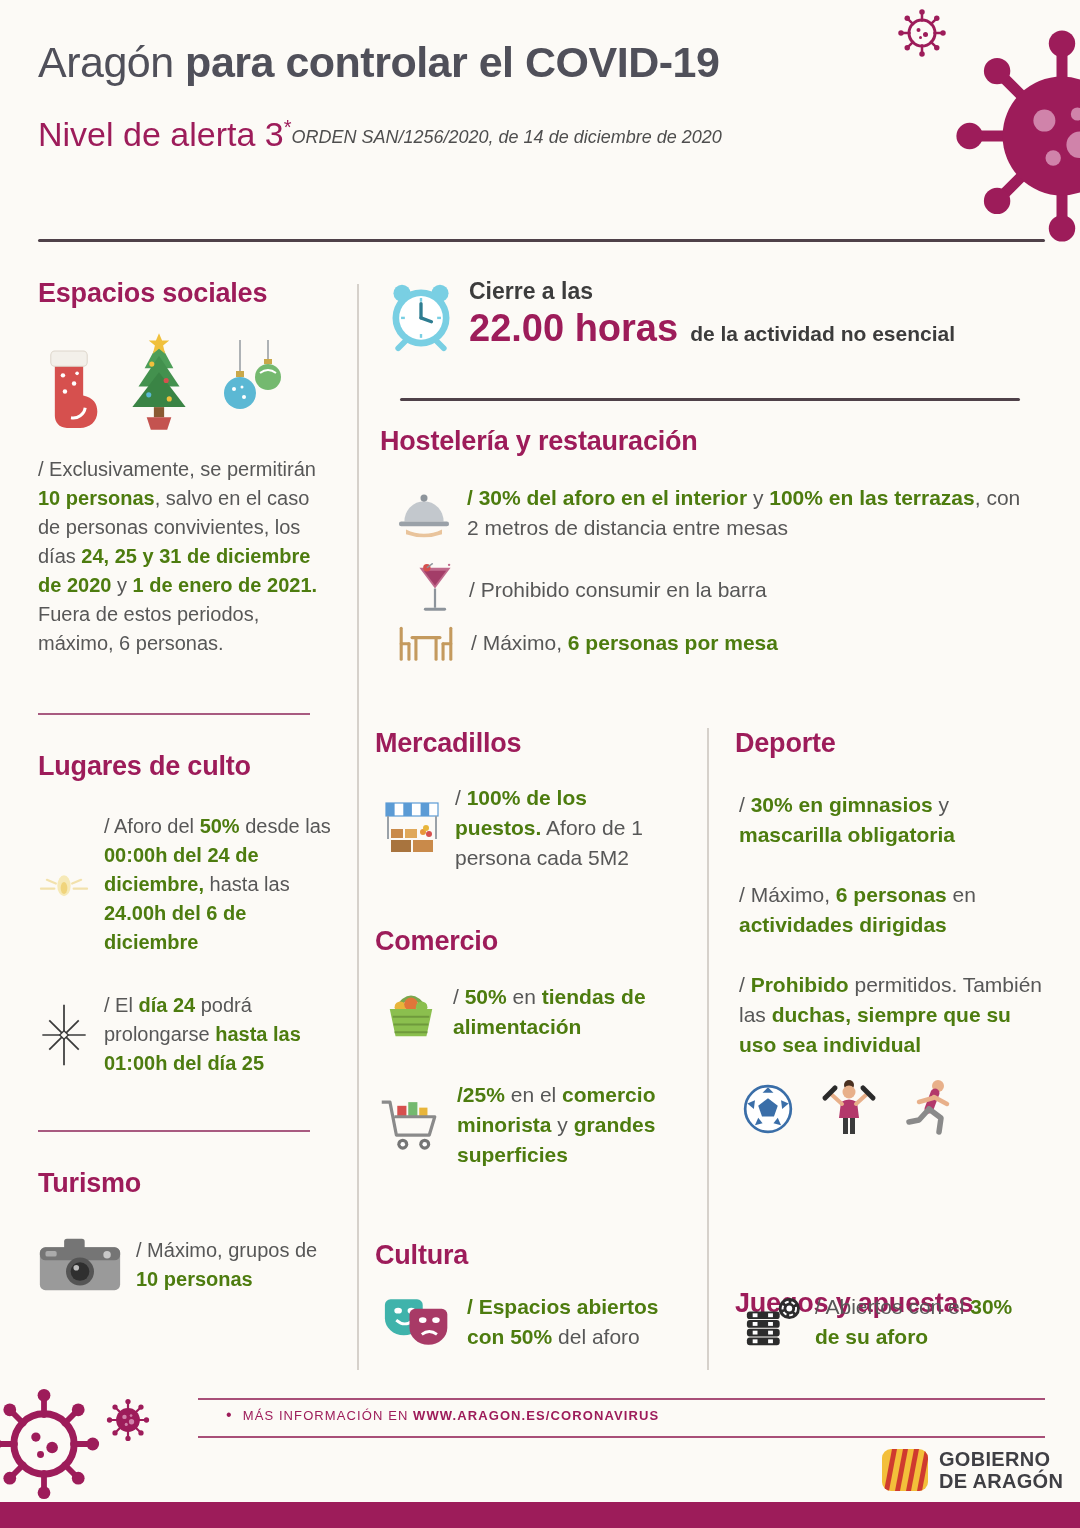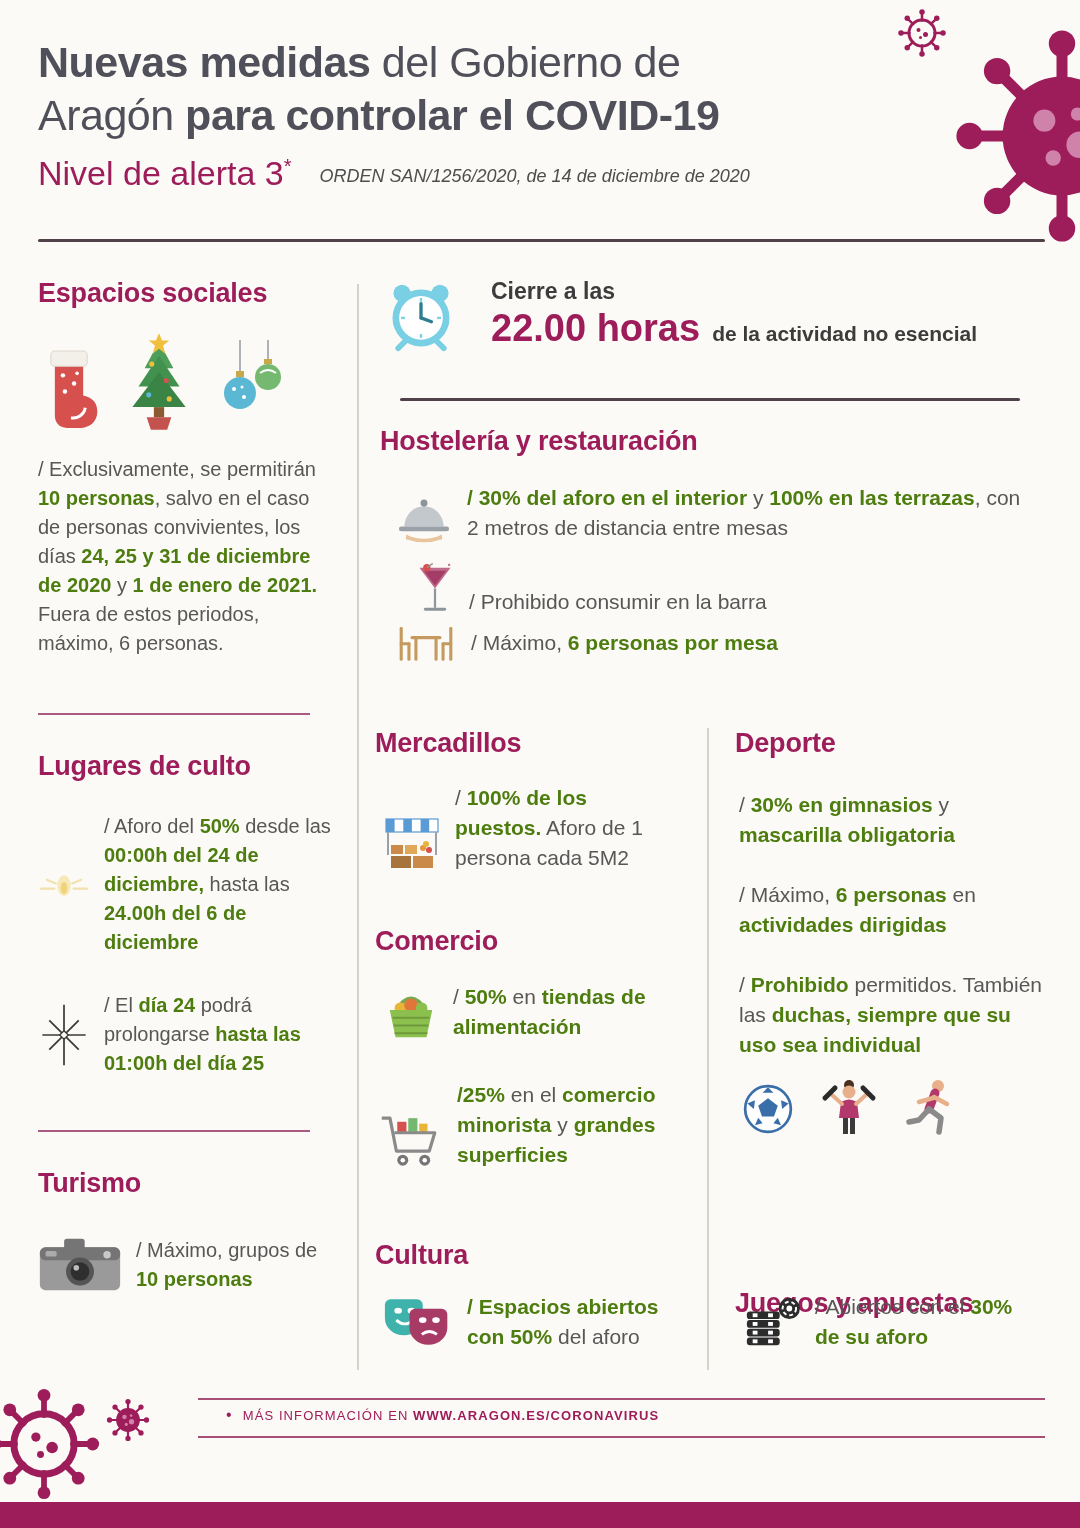--- a/index.html
+++ b/index.html
@@ -11,28 +11,28 @@
 .vdiv{position:absolute;width:2px;background:#d6d1cb}
 .hdiv{height:2px;background:#a85a80;width:272px}
 h2{font-size:27px;font-weight:700;color:#9d1c5a;letter-spacing:-0.2px}
 .para{font-size:20px;line-height:29px;color:#575757}
 .rpara{font-size:21px;line-height:30px;color:#575757}
 .b{font-weight:700;color:#4d7c0f}
 .a{color:#9d1c5a}
 .title{font-size:43px;line-height:53px;font-weight:400;color:#50505a;letter-spacing:-0.5px}
 .title .tl{display:block}
 .title .b{color:#50505a}
-.alert-row{display:flex;align-items:flex-end;gap:28px;margin-top:12px}
+.alert-row{display:flex;align-items:flex-end;margin-top:26px}
 .alert-level{font-size:34px;color:#9d1c5a}
 .alert-level sup{font-size:20px}
 .order-ref{font-size:18px;font-style:italic;color:#4e4e4e;padding-bottom:6px}
-.icon-item{display:flex;align-items:flex-end;gap:14px}
+.icon-item{display:flex;align-items:center;gap:14px}
 .icon-item.center{align-items:center}
 .icon-box{flex:0 0 auto}
-.closure{display:flex;gap:32px;align-items:flex-start}
+.closure{display:flex;gap:10px;align-items:flex-start}
 .closure-prefix{font-size:23px;font-weight:700;color:#3c3c3c}
 .closure-main{display:flex;align-items:baseline;gap:12px;margin-top:2px}
 .closure-time{font-size:38px;font-weight:700;color:#9d1c5a}
 .closure-suffix{font-size:21px;font-weight:700;color:#3c3c3c}
 .xmas-row{display:flex;gap:18px;align-items:flex-end;margin-top:20px;height:102px}
 .sports-row{display:flex;gap:26px;align-items:center}
 .finfo{display:flex;gap:10px;align-items:center;font-size:13px;letter-spacing:1.1px;color:#9d1c5a}
 .finfo .b{color:#9d1c5a}
 .finfo-line{position:absolute;height:2px;background:#a84f78}
 .fbullet{font-size:16px}
@@ -109,21 +109,20 @@
 
   <svg class="virus" style="left:952px;top:26px;width:220px;height:220px" viewBox="0 0 100 100">
       <use href="#virus-filled"></use>
     </svg>
   <svg class="virus" style="left:897px;top:8px;width:50px;height:50px" viewBox="0 0 100 100">
       <use href="#virus-outline"></use>
     </svg>
 
   <header class="blk" style="left:38px;top:36px;width:880px">
     <h1 class="title">
-      <span class="tl"><span class="b a">Nuevas medidas</span><span> del Gobierno de</span></span>
       <span class="tl"><span>Aragón </span><span class="b a">para controlar el COVID-19</span></span>
     </h1>
     <div class="alert-row">
       <span class="alert-level"><span>Nivel de alerta 3</span><sup>*</sup></span>
       <span class="order-ref">ORDEN SAN/1256/2020, de 14 de diciembre de 2020</span>
     </div>
   </header>
 
   <div class="rule" style="left:38px;top:239px;width:1007px"></div>
 
@@ -430,15 +429,37 @@
   </div>
   <div class="finfo-line" style="left:198px;top:1436px;width:847px"></div>
 
   <svg class="virus" style="left:-14px;top:1386px;width:116px;height:116px" viewBox="0 0 100 100">
       <use href="#virus-outline"></use>
     </svg>
   <svg class="virus" style="left:106px;top:1398px;width:44px;height:44px" viewBox="0 0 100 100">
       <use href="#virus-filled"></use>
     </svg>
 
+  <div class="blk gov-logo" style="left:882px;top:1448px">
+    <svg width="46" height="42" viewBox="0 0 46 42">
+      <defs>
+          <clipPath id="shieldclip">
+            <rect x="0" y="0" width="46" height="42" rx="9"></rect>
+          </clipPath>
+        </defs>
+      <g clip-path="url(#shieldclip)">
+        <rect width="46" height="42" fill="#f3bf3a"></rect>
+        <g fill="#cf3b2f">
+          <polygon points="2,42 10,0 15,0 7,42"></polygon>
+          <polygon points="13,42 21,0 26,0 18,42"></polygon>
+          <polygon points="24,42 32,0 37,0 29,42"></polygon>
+          <polygon points="35,42 43,0 48,0 40,42"></polygon>
+        </g>
+      </g>
+    </svg>
+    <div class="gov-text">
+      <div>GOBIERNO</div>
+      <div>DE ARAGÓN</div>
+    </div>
+  </div>
 
   <div class="bottom-bar"></div>
 </div>
 
 </body></html>

